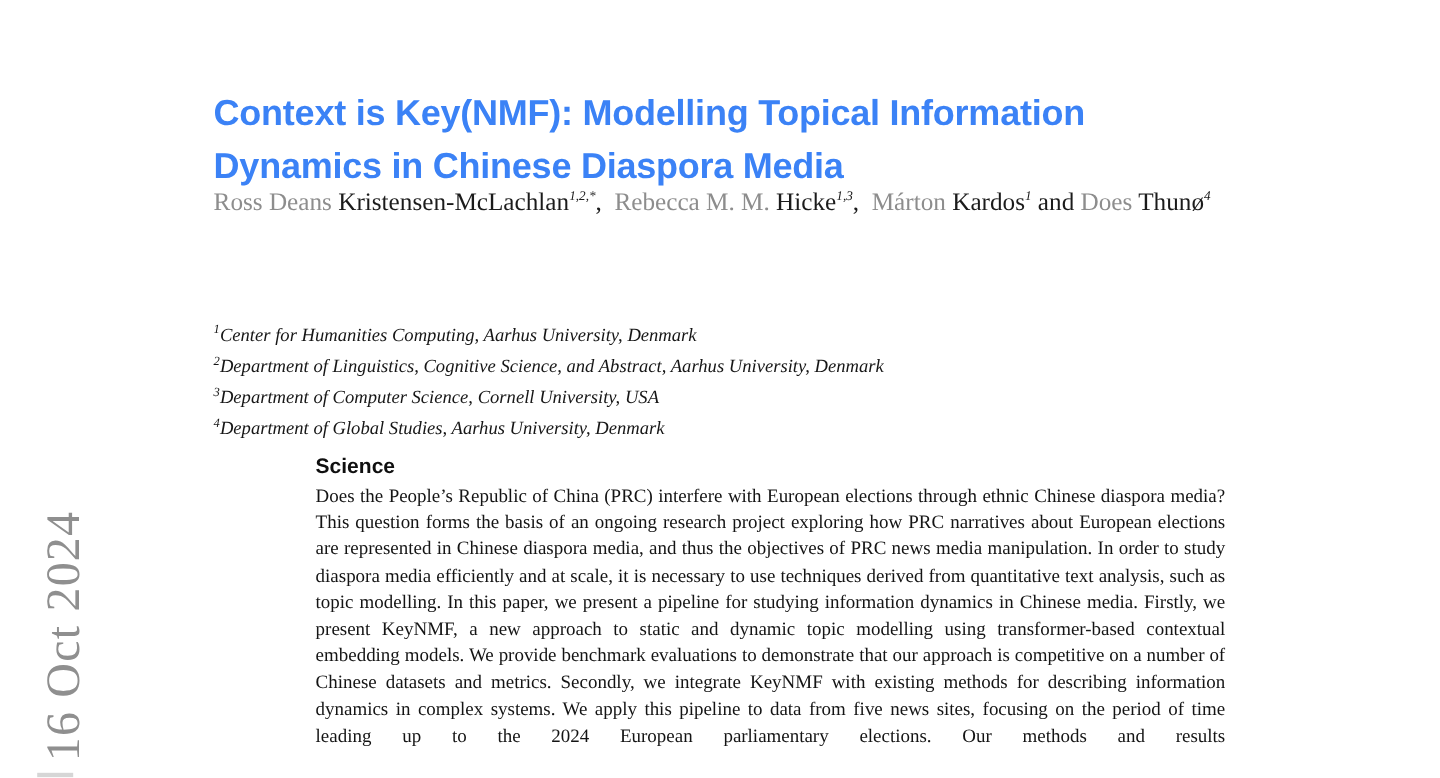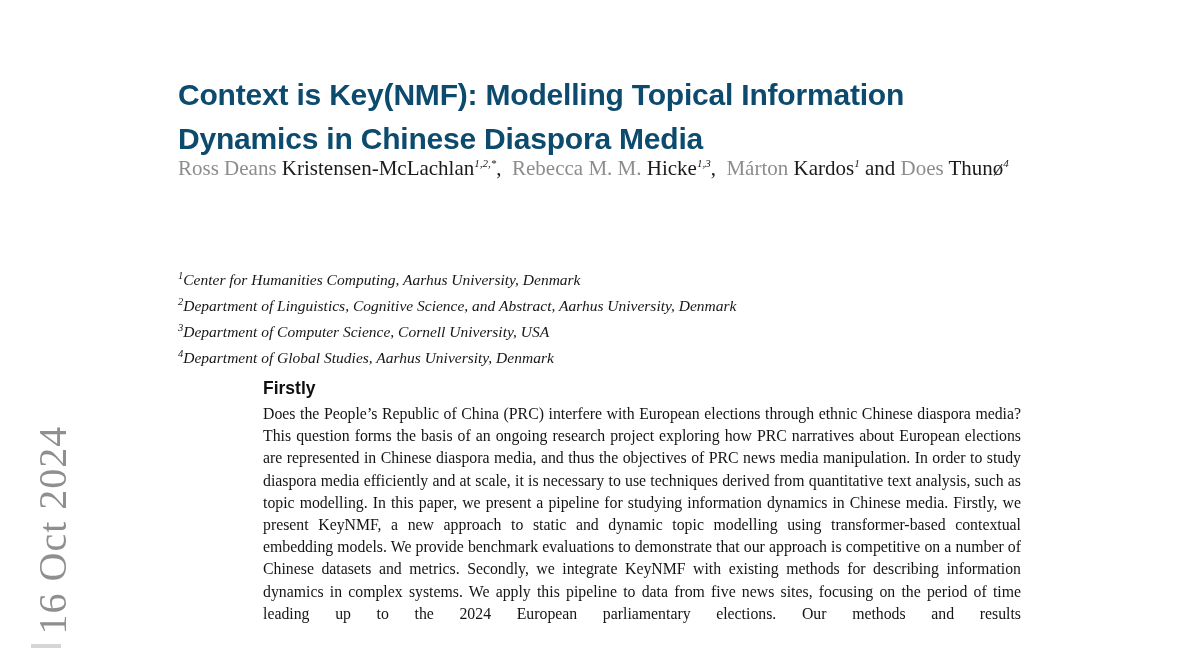--- a/index.html
+++ b/index.html
@@ -37,21 +37,21 @@
   .title-block {
     position: absolute;
     left: 178px;
     top: 51px;
     width: 850px;
     font-family: "Liberation Sans", sans-serif;
     font-weight: bold;
     font-size: 30px;
     line-height: 44px;
     letter-spacing: -0.2px;
-    color: #0c4a6e;
+    color: #3b82f6;
     margin-top: 22px;
   }
   .title-line { display: block; }
 
   .authors-block {
     position: absolute;
     left: 178px;
     top: 152px;
     width: 848px;
     font-size: 21px;
@@ -129,17 +129,17 @@
   </div>
 
   <div class="affiliations-block">
     <span class="affiliation-row"><sup>1</sup><span>Center for Humanities Computing, Aarhus University, Denmark</span></span>
     <span class="affiliation-row"><sup>2</sup><span>Department of Linguistics, Cognitive Science, and Abstract, Aarhus University, Denmark</span></span>
     <span class="affiliation-row"><sup>3</sup><span>Department of Computer Science, Cornell University, USA</span></span>
     <span class="affiliation-row"><sup>4</sup><span>Department of Global Studies, Aarhus University, Denmark</span></span>
   </div>
 
   <div class="abstract-section">
-    <div class="abstract-heading">Firstly</div>
+    <div class="abstract-heading">Science</div>
     <p class="abstract-paragraph">Does the People’s Republic of China (PRC) interfere with European elections through ethnic Chinese diaspora media? This question forms the basis of an ongoing research project exploring how PRC narratives about European elections are represented in Chinese diaspora media, and thus the objectives of PRC news media manipulation. In order to study diaspora media efficiently and at scale, it is necessary to use techniques derived from quantitative text analysis, such as topic modelling. In this paper, we present a pipeline for studying information dynamics in Chinese media. Firstly, we present KeyNMF, a new approach to static and dynamic topic modelling using transformer-based contextual embedding models. We provide benchmark evaluations to demonstrate that our approach is competitive on a number of Chinese datasets and metrics. Secondly, we integrate KeyNMF with existing methods for describing information dynamics in complex systems. We apply this pipeline to data from five news sites, focusing on the period of time leading up to the 2024 European parliamentary elections. Our methods and results</p>
   </div>
 
 </div>
 
 </body></html>

